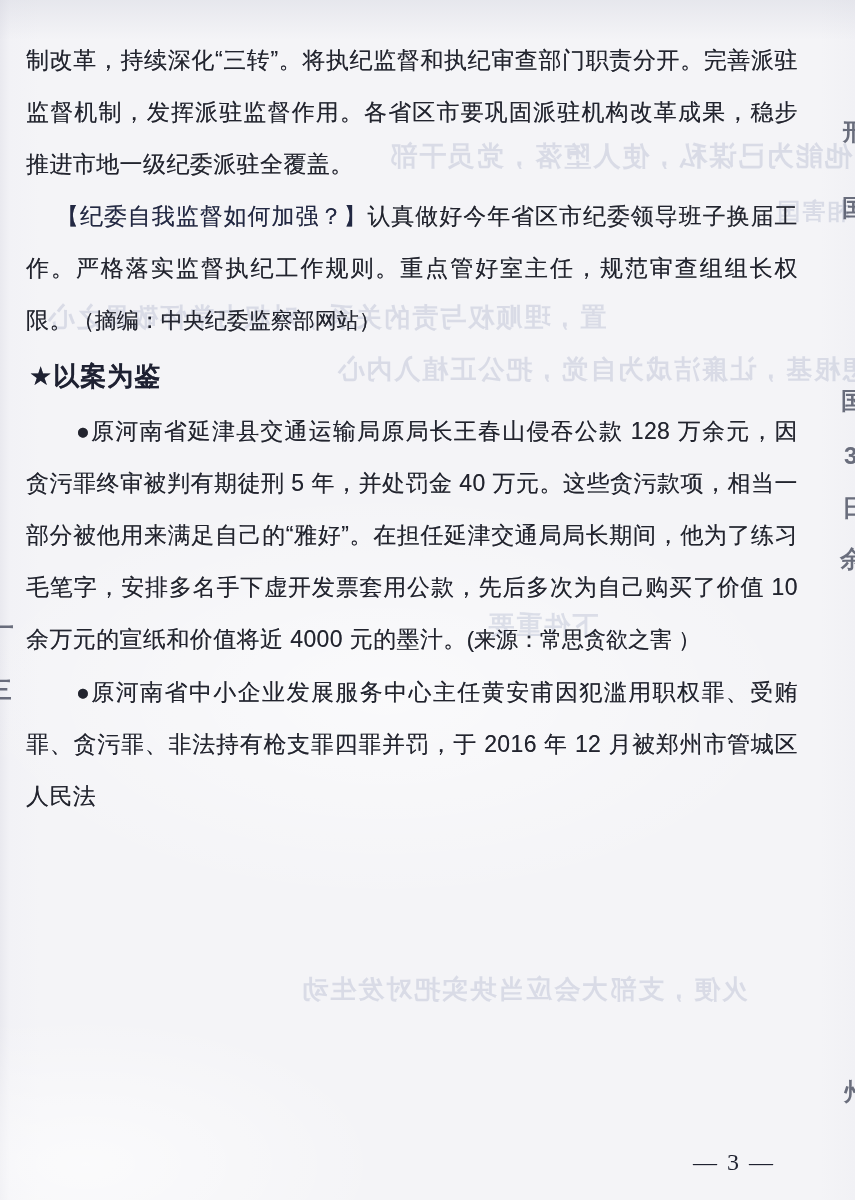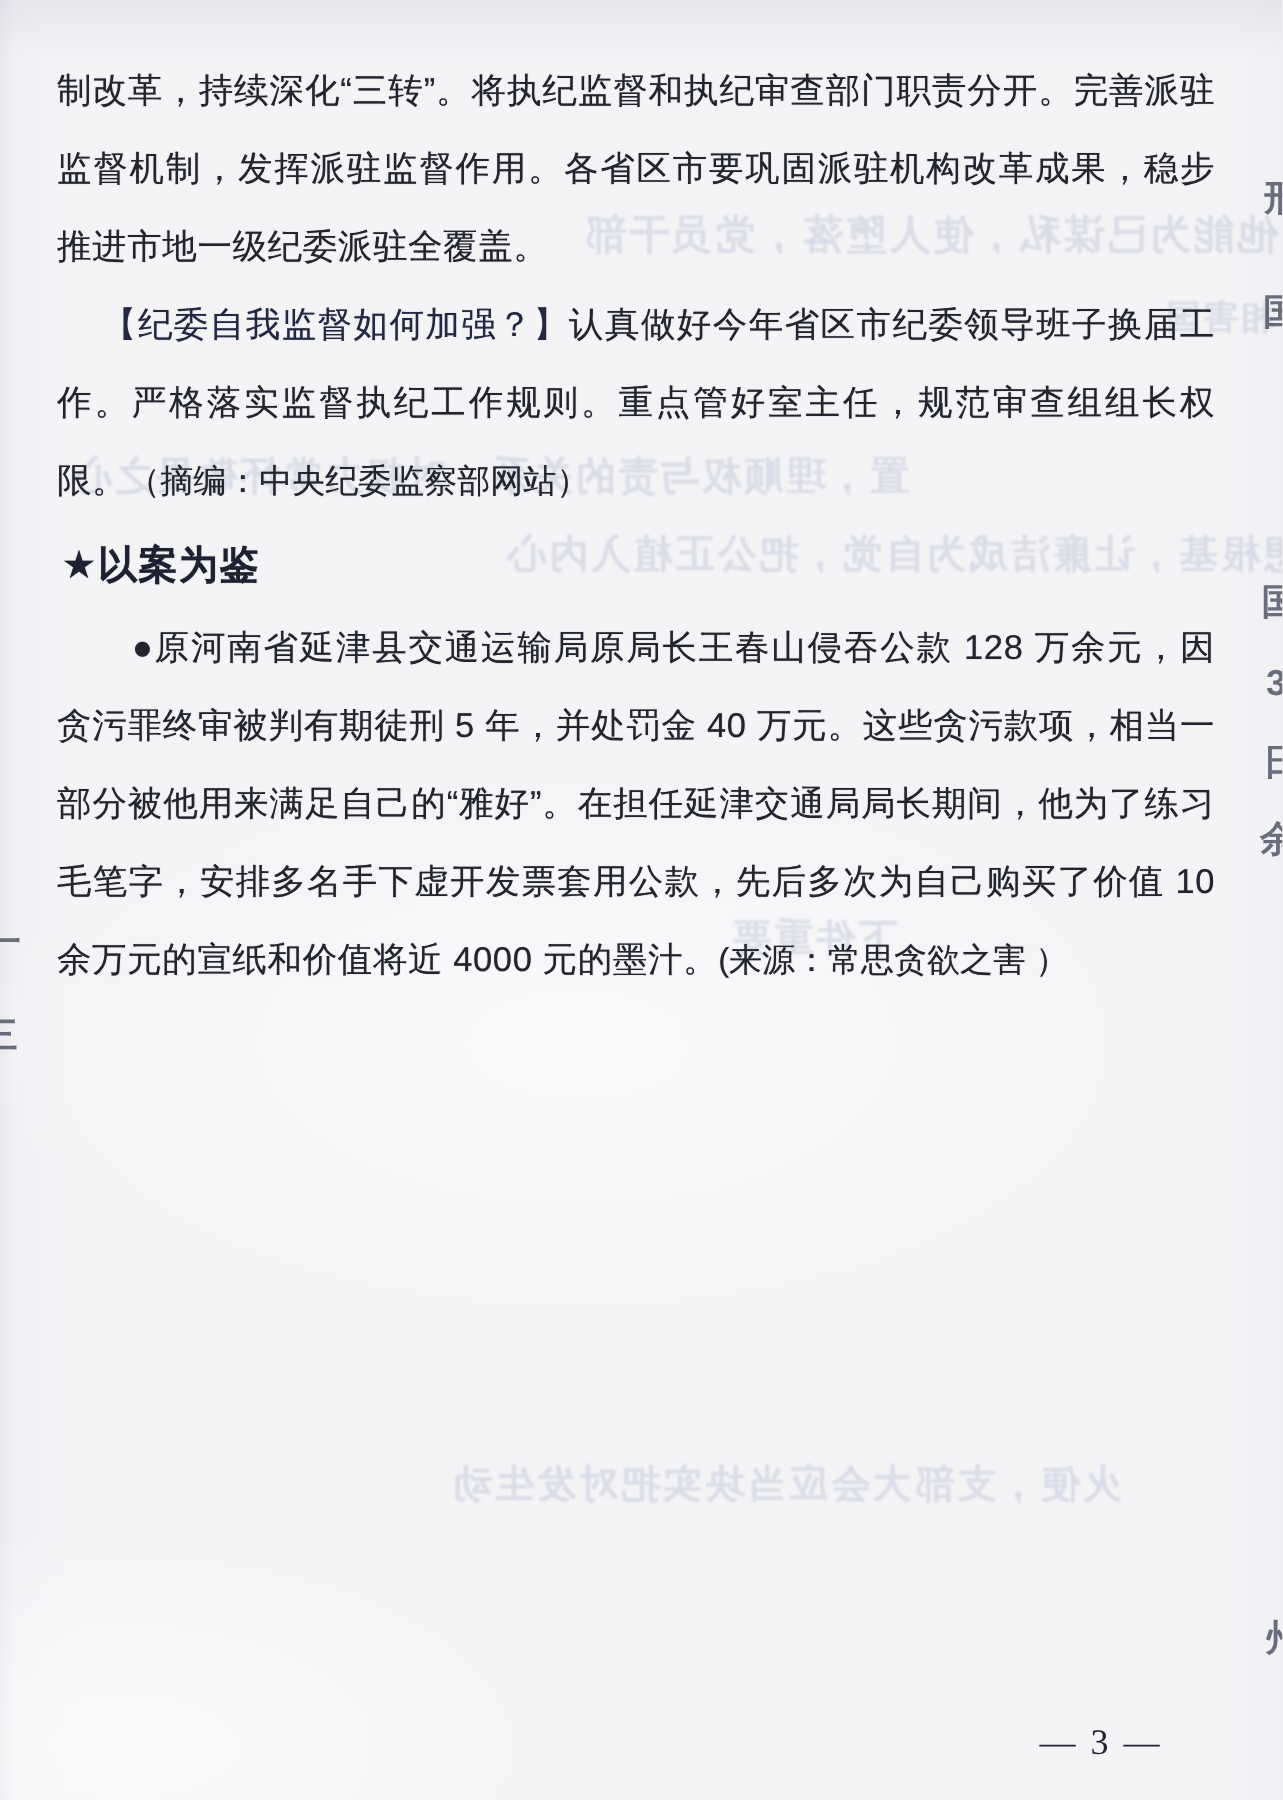--- a/index.html
+++ b/index.html
@@ -15,21 +15,21 @@
       radial-gradient(ellipse 400px 200px at 10% 97%, rgba(255,255,255,0.6), rgba(255,255,255,0) 75%),
       linear-gradient(90deg, #e9e9ef 0px, #f2f2f6 10px, #f4f4f7 40px, #f4f4f7 820px, #f1f1f5 855px),
       #f4f4f7;
     color:#23252f;
   }
   .page::before { 
     content:""; position:absolute; left:0; top:0; right:0; height:40px;
     background:linear-gradient(180deg, rgba(205,207,218,0.35), rgba(205,207,218,0));
     pointer-events:none;
   }
-  .content { position:absolute; top:34px; left:38px; width:772px; }
+  .content { position:absolute; top:34px; left:26px; width:772px; }
   p { margin:0; }
   .body-p {
     font-size:23px; line-height:52px; letter-spacing:0.4px;
     text-align:justify; word-break:break-all; color:#22242e;
     text-shadow:0 0 0.6px rgba(30,32,45,0.55);
   }
   .indent-head { text-indent:30px; }
   .indent-bullet { text-indent:50px; }
   .bold-head { font-weight:normal; color:#222843; }
   .small-note { font-size:22px; letter-spacing:0; }
@@ -90,18 +90,19 @@
 
     <p class="body-p">制改革，持续深化“三转”。将执纪监督和执纪审查部门职责分开。完善派驻监督机制，发挥派驻监督作用。各省区市要巩固派驻机构改革成果，稳步推进市地一级纪委派驻全覆盖。</p>
 
     <p class="body-p indent-head"><span class="bold-head">【纪委自我监督如何加强？】</span><span>认真做好今年省区市纪委领导班子换届工作。严格落实监督执纪工作规则。重点管好室主任，规范审查组组长权限。</span><span class="small-note">（摘编：中央纪委监察部网站）</span></p>
 
     <h2 class="section-heading">★以案为鉴</h2>
 
     <p class="body-p indent-bullet"><span>●原河南省延津县交通运输局原局长王春山侵吞公款 128 万余元，因贪污罪终审被判有期徒刑 5 年，并处罚金 40 万元。这些贪污款项，相当一部分被他用来满足自己的“雅好”。在担任延津交通局局长期间，他为了练习毛笔字，安排多名手下虚开发票套用公款，先后多次为自己购买了价值 10 余万元的宣纸和价值将近 4000 元的墨汁。</span><span class="small-note">(来源：常思贪欲之害  ）</span></p>
 
 
+    <p class="body-p indent-bullet">●原河南省中小企业发展服务中心主任黄安甫因犯滥用职权罪、受贿罪、贪污罪、非法持有枪支罪四罪并罚，于 2016 年 12 月被郑州市管城区人民法</p>
 
   </div>
 
   <div class="page-number">— 3 —</div>
 
 </div>
 
 </body></html>

